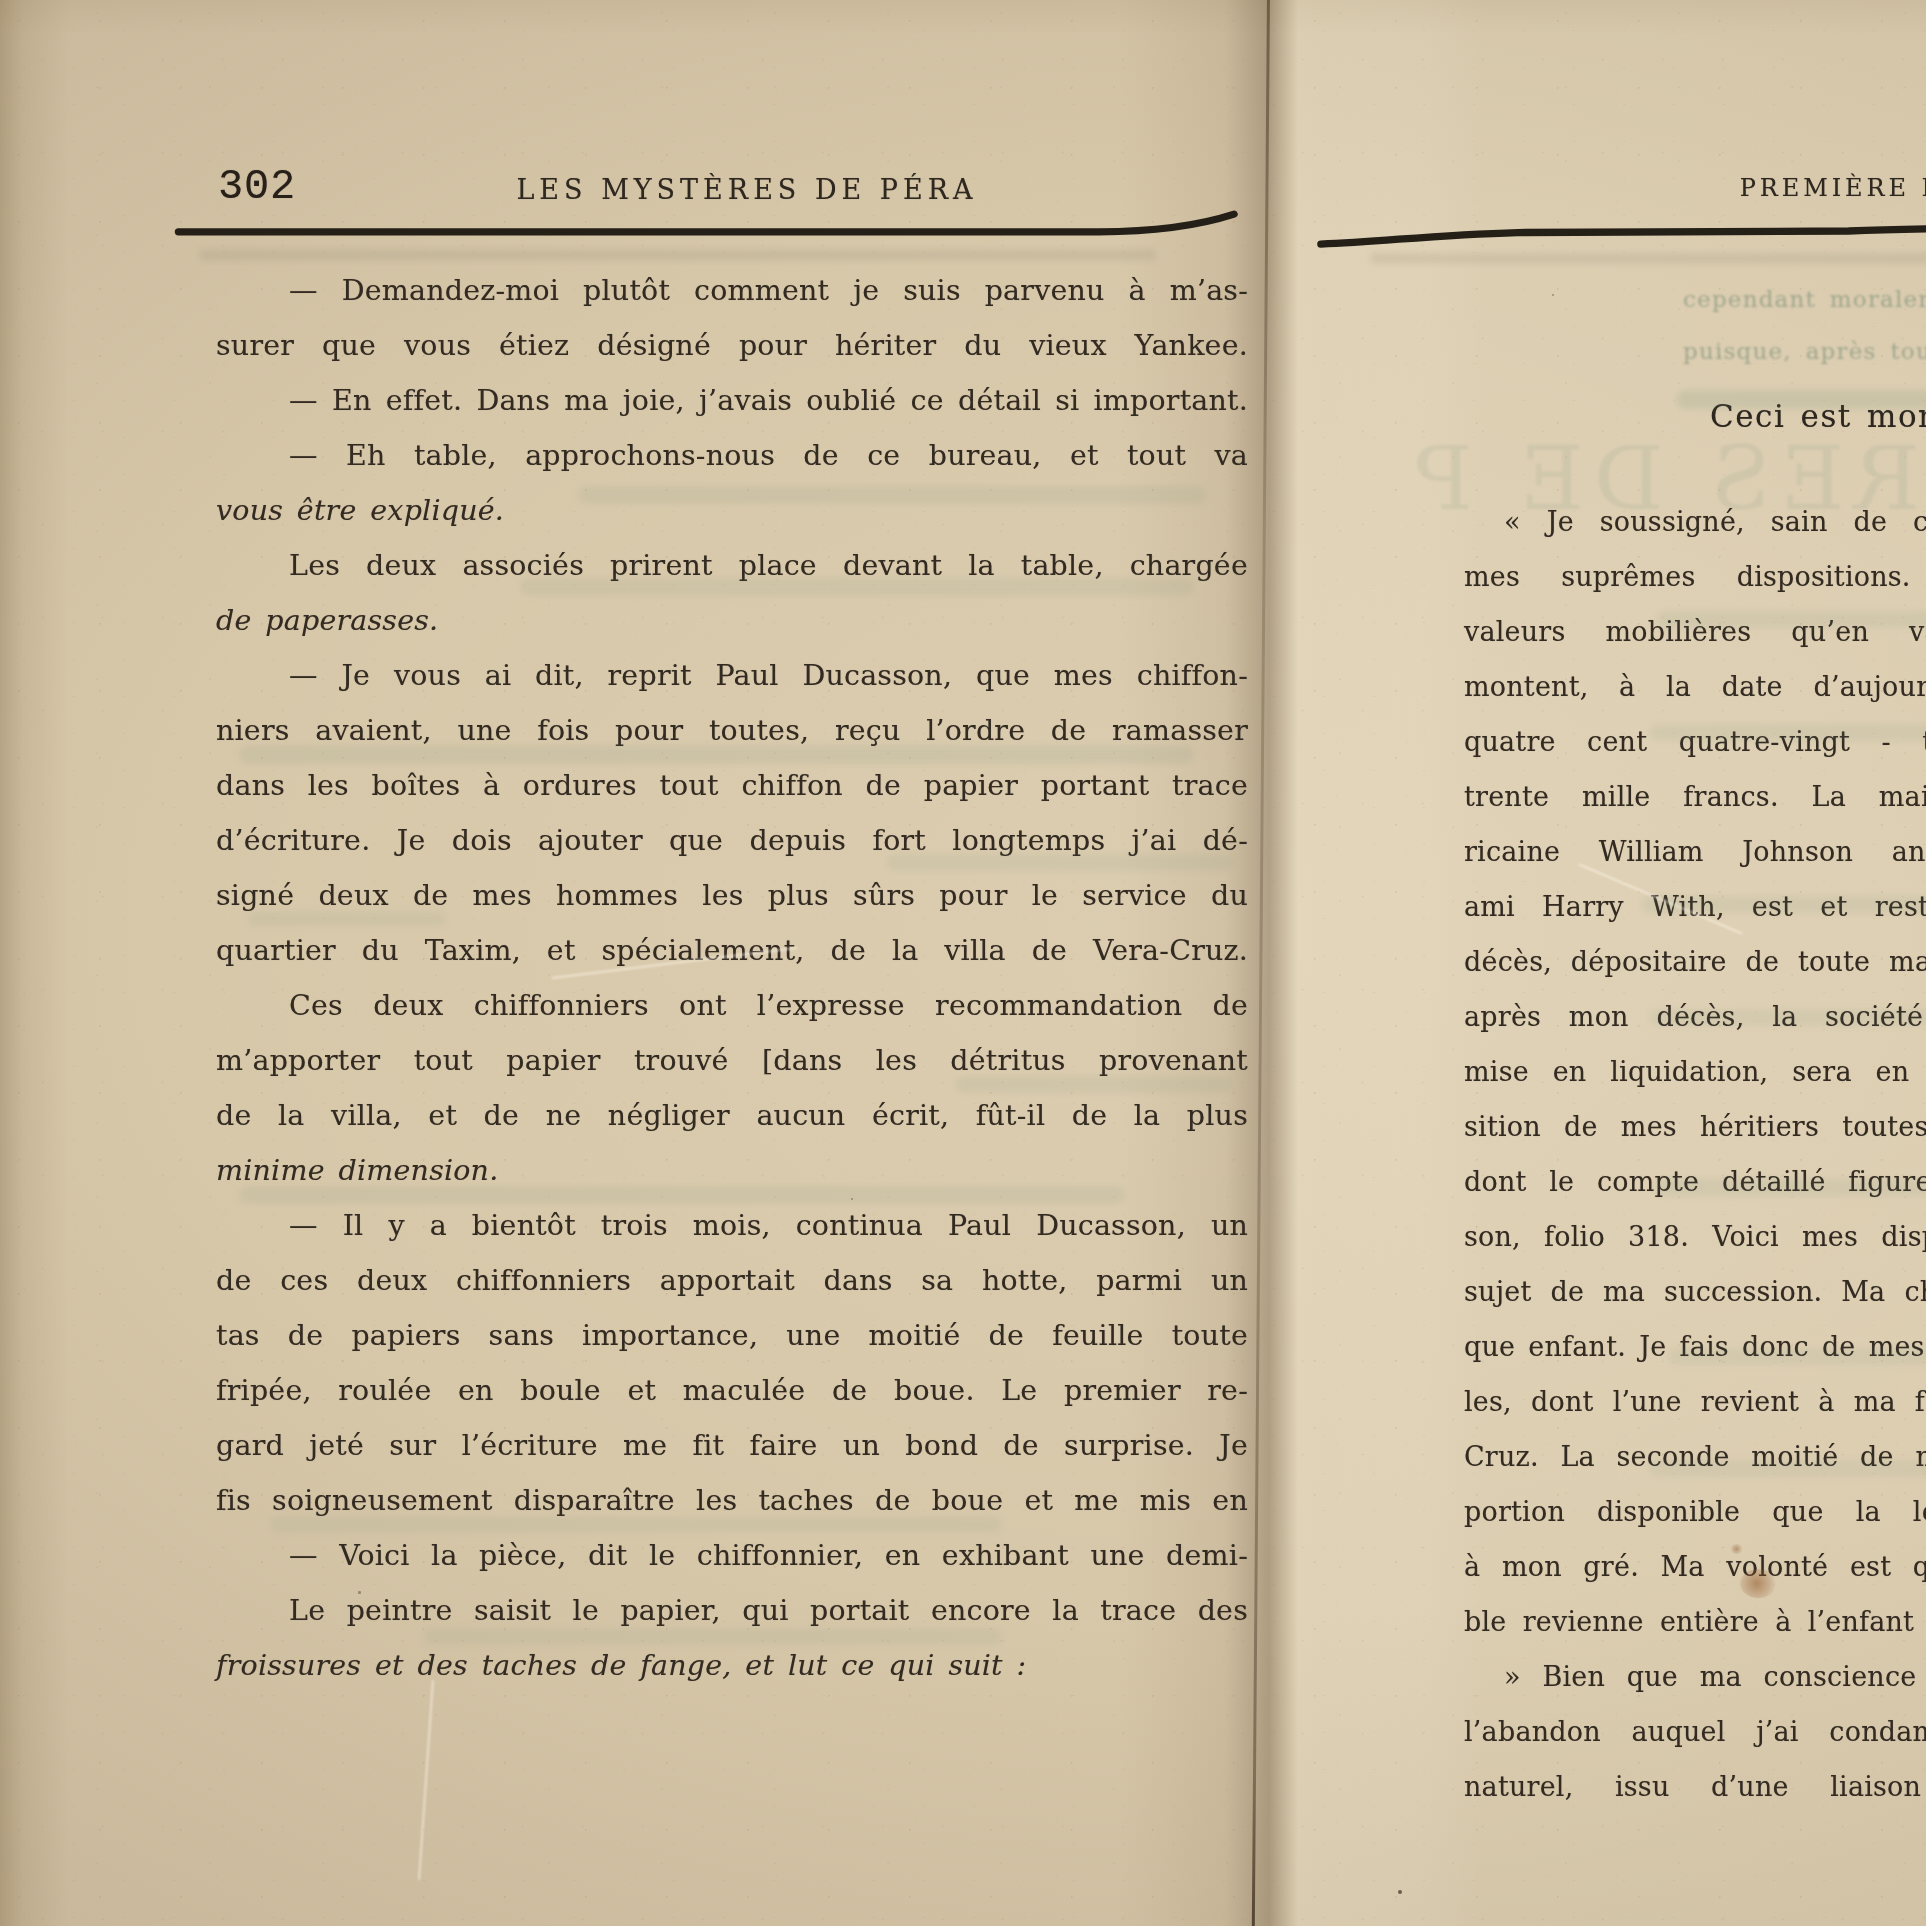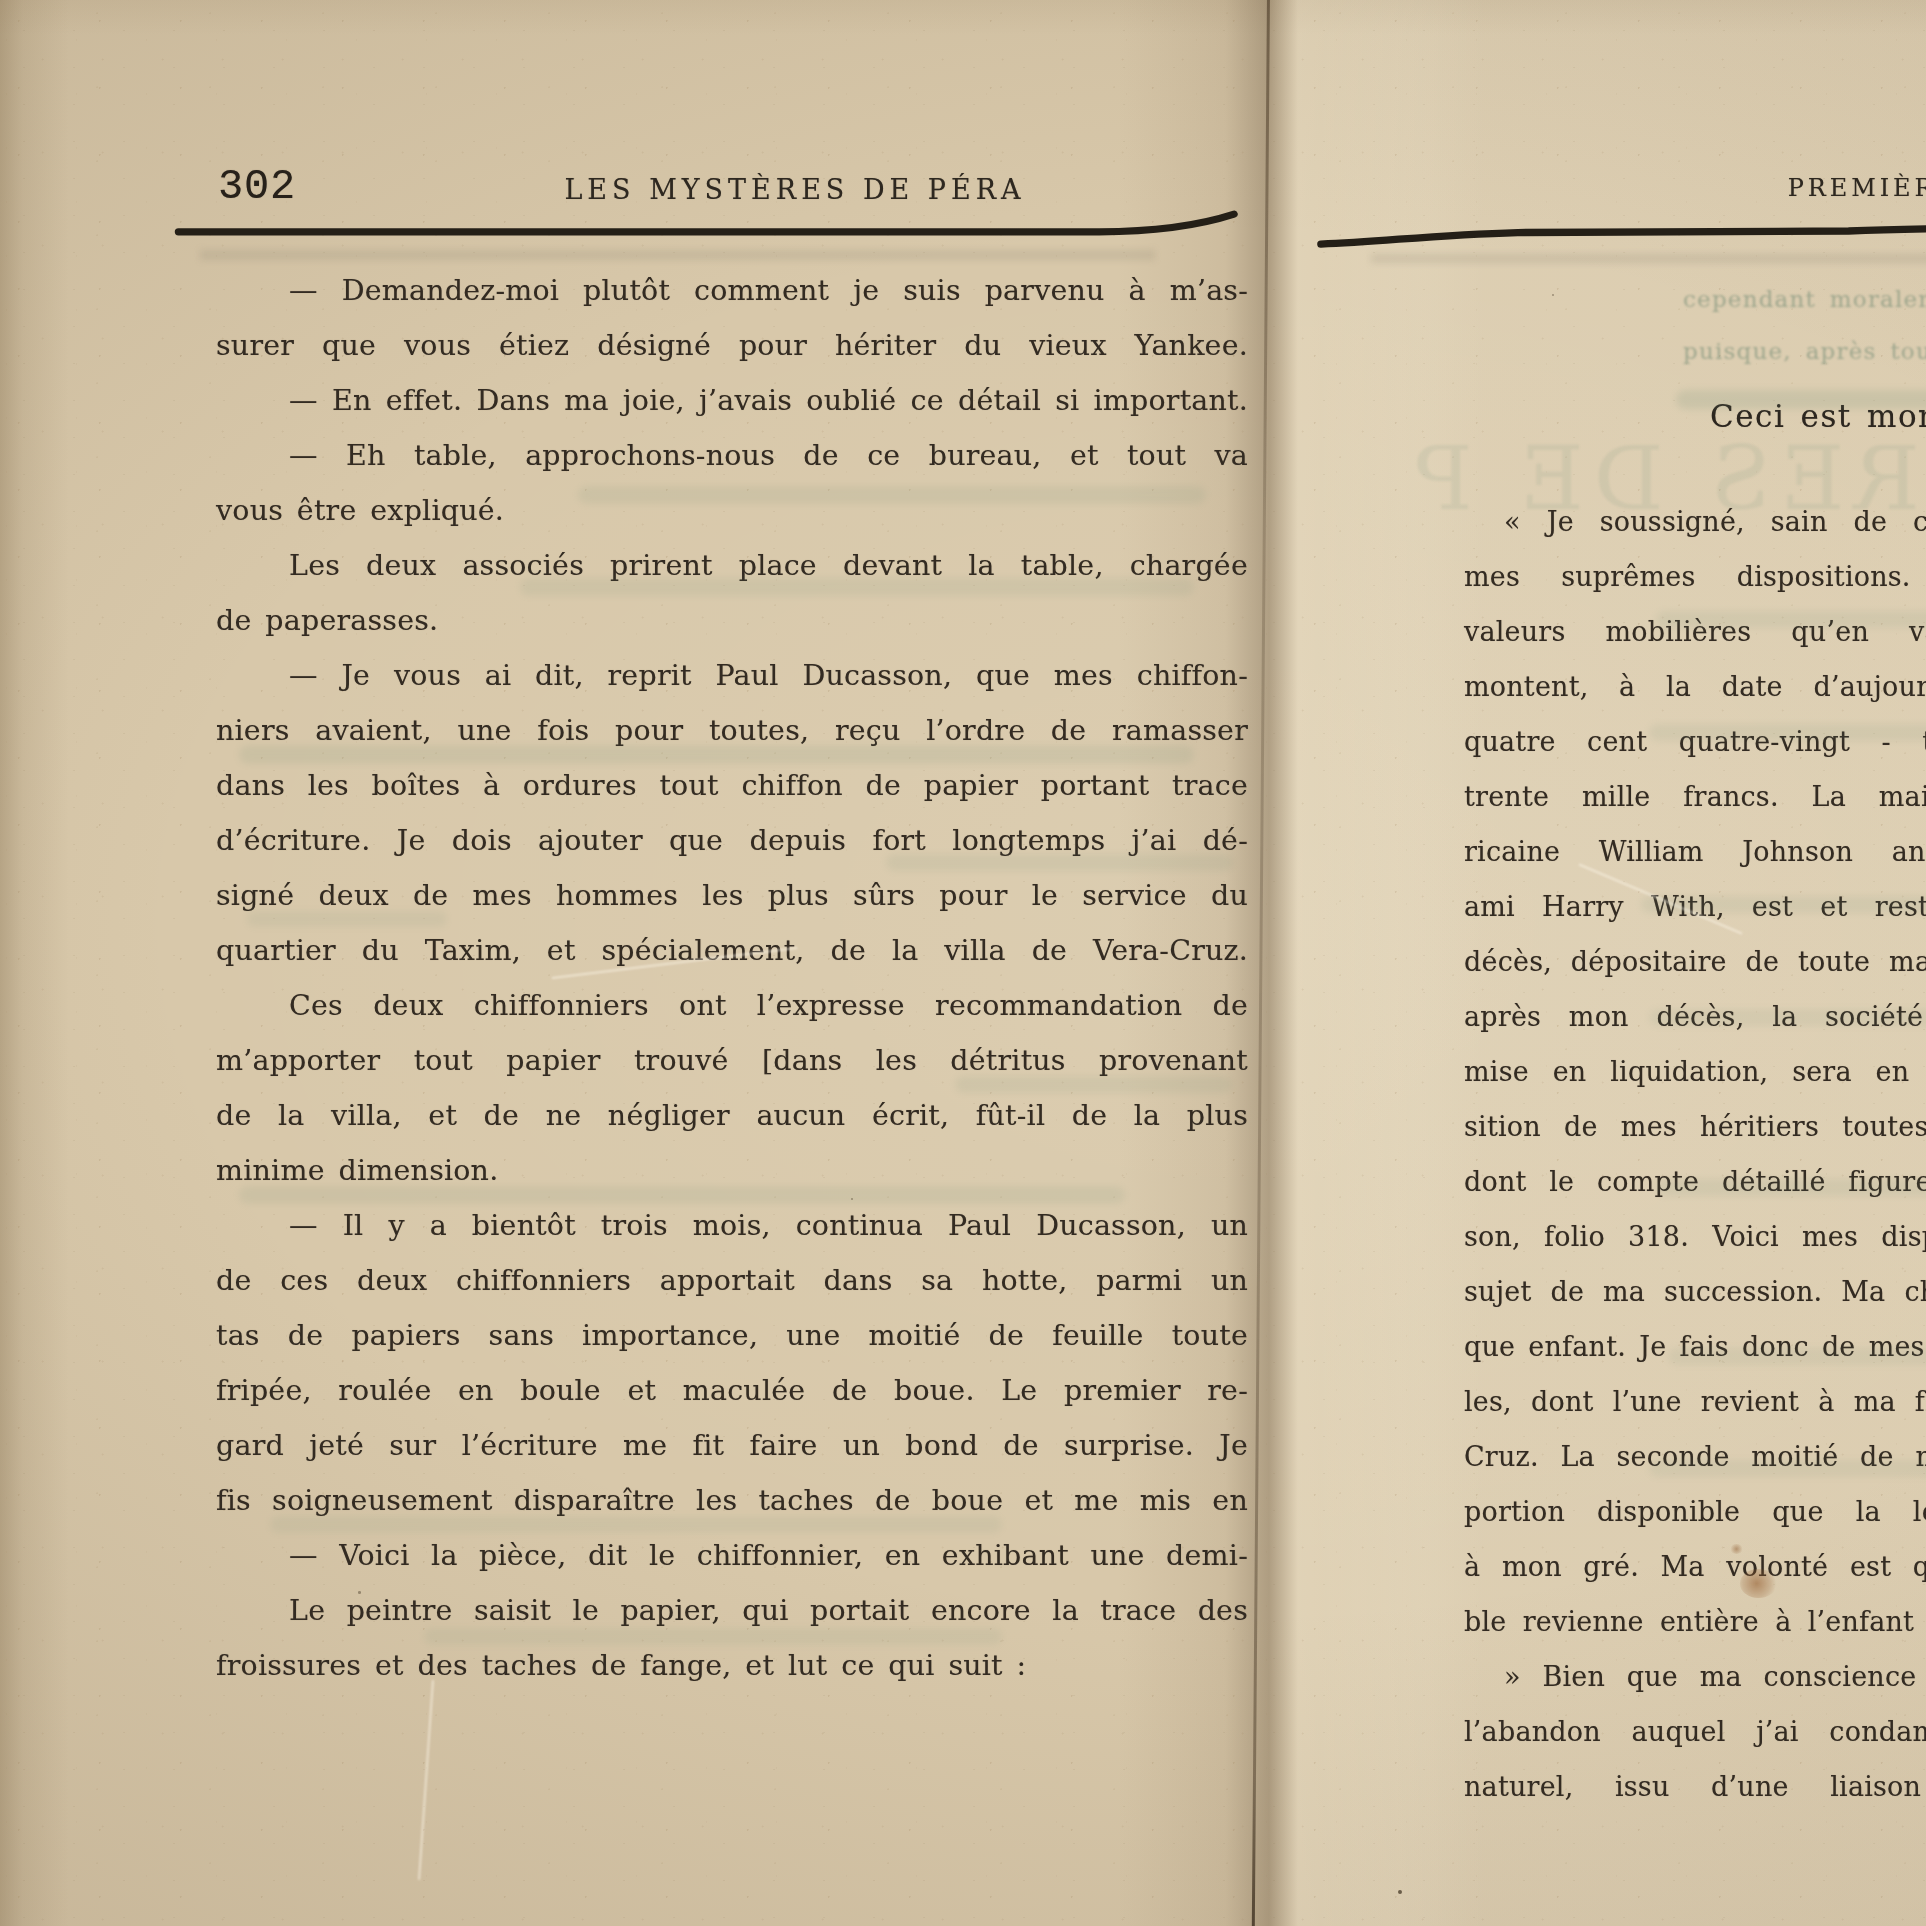--- a/index.html
+++ b/index.html
@@ -37,41 +37,41 @@
   }
   .gutterline{
     position:absolute;left:1267px;top:-7.7px;width:2.7px;height:2026px;
     background:linear-gradient(180deg, rgba(62,46,28,.55), rgba(62,46,28,.22) 26%, rgba(62,46,28,.26) 62%, rgba(62,46,28,.45) 88%, rgba(35,24,12,.85));
     transform:rotate(0.45deg);transform-origin:top left;
     filter:blur(0.4px);
   }
 
   
   .pgnum{position:absolute;font-size:42px;letter-spacing:0.8px;color:#27211a;text-shadow:0 0 0.8px rgba(40,33,24,.45);}
-  .runtitle{position:absolute;transform:translateX(-50%);font-size:27px;letter-spacing:5px;color:#2e2820;text-shadow:0 0 0.8px rgba(46,40,32,.4);white-space:nowrap;margin-left:48px;}
+  .runtitle{position:absolute;transform:translateX(-50%);font-size:27px;letter-spacing:5px;color:#2e2820;text-shadow:0 0 0.8px rgba(46,40,32,.4);white-space:nowrap;}
   .runtitle.right{font-size:24px;letter-spacing:3.9px;}
 
   
   .rulewrap{position:absolute;}
   .rule-echo{position:absolute;background:rgba(120,112,92,.16);filter:blur(3.5px);}
 
   
   .col{position:absolute;}
   .ln{
     height:55px;line-height:55px;
     font-size:28.5px;
     text-align:justify;text-align-last:justify;
     word-spacing:.16em;letter-spacing:0.2px;
     white-space:nowrap;overflow:visible;
     text-shadow:0 0 0.8px rgba(51,43,34,.30);
   }
   .pr .ln{font-size:27px;}
   .pl .ln.ind{text-indent:73px;}
   .pr .ln.ind{text-indent:40px;}
-  .ln.noj{text-align:left;text-align-last:left;}
+  .ln.noj{text-align:left;text-align-last:left;font-style:italic;}
 
   .heading{
     position:absolute;left:1710px;top:398px;
     font-size:31px;letter-spacing:1.5px;word-spacing:3.9px;color:#2c261f;
     text-shadow:0 0 0.8px rgba(44,38,31,.35);white-space:nowrap;
   }
 
   
   .ghostline{
     position:absolute;font-size:23px;letter-spacing:1.2px;word-spacing:5.4px;

